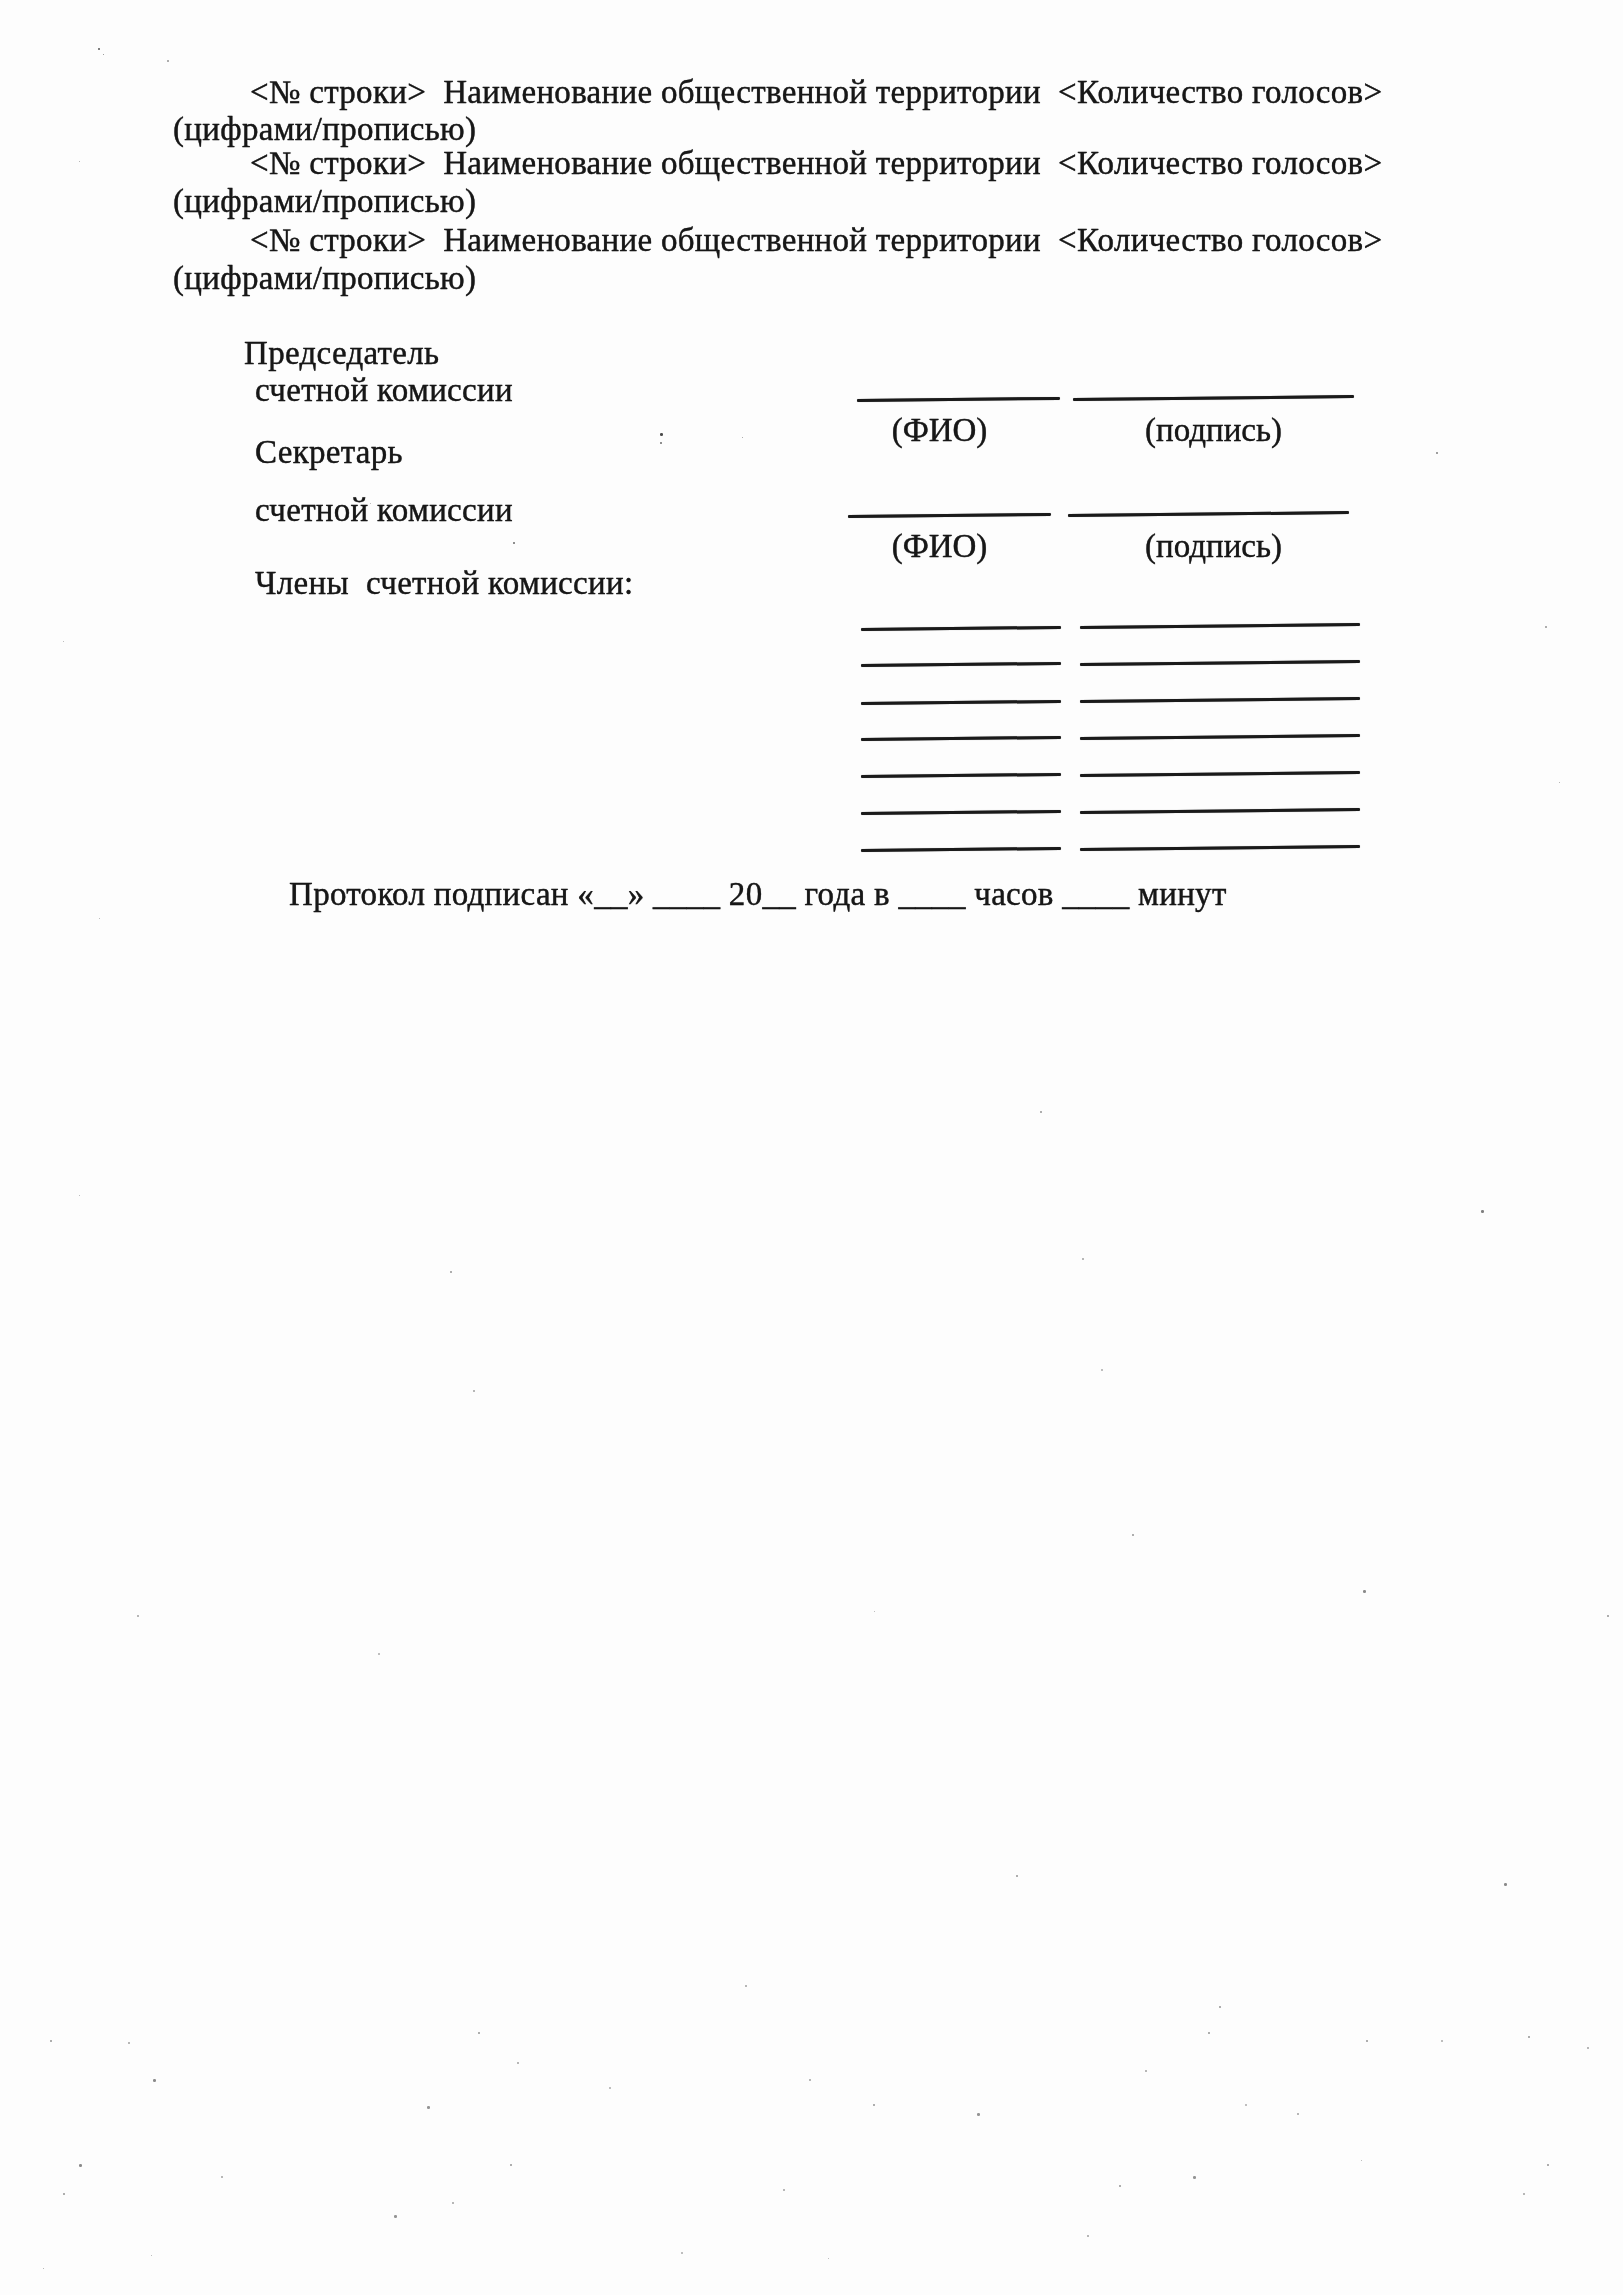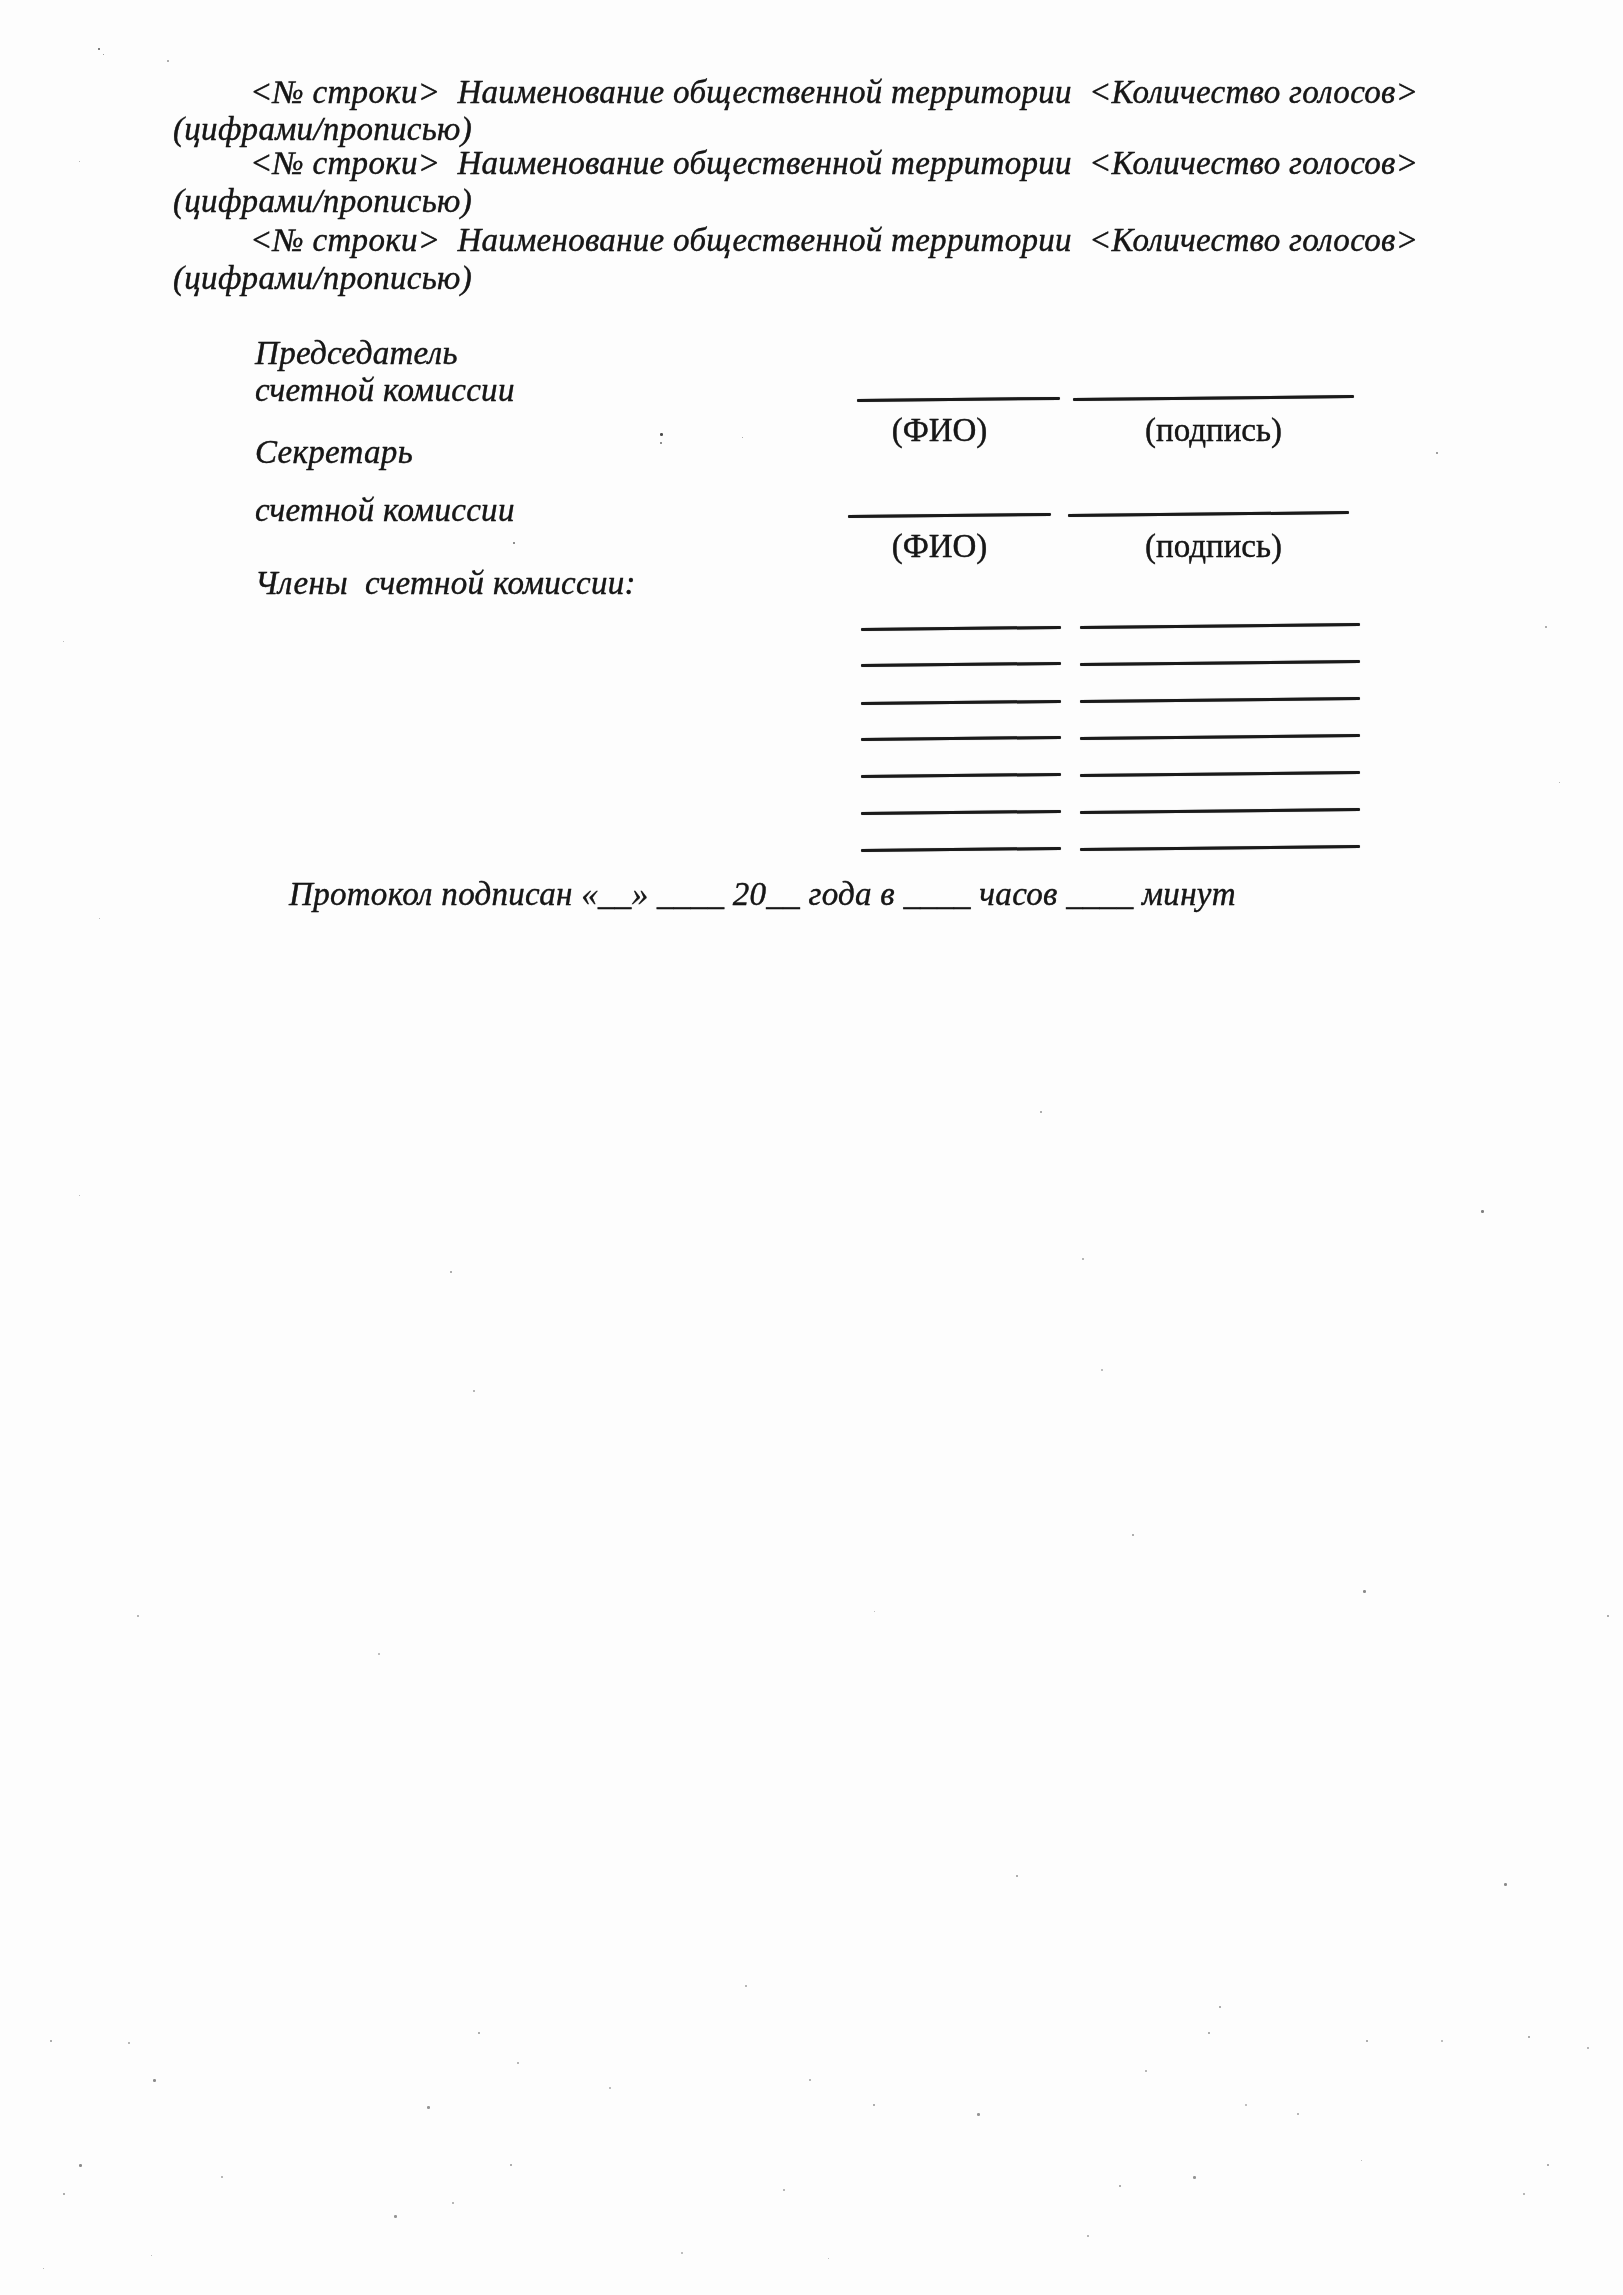--- a/index.html
+++ b/index.html
@@ -10,21 +10,20 @@
     position:relative;width:1623px;height:2295px;
     background:#fdfdfd;color:#171717;
     font-family:"Liberation Serif","DejaVu Serif",serif;
     font-size:33px;line-height:1.1;
   }
   .t{
     position:absolute;white-space:pre;
     letter-spacing:0.3px;
     -webkit-text-stroke:0.3px #171717;
     text-shadow:0 0 0.7px rgba(20,20,20,.55);
-    font-style:italic;
   }
   .rule{
     position:absolute;height:2.6px;background:#1a1a1a;border-radius:1.3px;
     transform:rotate(-0.6deg);transform-origin:left center;
     box-shadow:0 0 0.7px rgba(0,0,0,.6);
   }
   .cap{
     position:absolute;text-align:center;white-space:pre;
     -webkit-text-stroke:0.3px #171717;
     text-shadow:0 0 0.7px rgba(20,20,20,.55);
@@ -41,21 +40,21 @@
   <section>
     <div class="t" style="left:250px;top:74px">&lt;№ строки&gt;  Наименование общественной территории  &lt;Количество голосов&gt;</div>
     <div class="t" style="left:173px;top:111px">(цифрами/прописью)</div>
     <div class="t" style="left:250px;top:145px">&lt;№ строки&gt;  Наименование общественной территории  &lt;Количество голосов&gt;</div>
     <div class="t" style="left:173px;top:183px">(цифрами/прописью)</div>
     <div class="t" style="left:250px;top:222px">&lt;№ строки&gt;  Наименование общественной территории  &lt;Количество голосов&gt;</div>
     <div class="t" style="left:173px;top:260px">(цифрами/прописью)</div>
   </section>
 
   <section>
-    <div class="t" style="left:255px;top:335px">Председатель</div>
+    <div class="t" style="left:244px;top:335px">Председатель</div>
     <div class="t" style="left:255px;top:372px">счетной комиссии</div>
     <div class="rule" style="left:857px;top:399px;width:203px"></div>
     <div class="rule" style="left:1073px;top:398px;width:281px"></div>
     <div class="cap" style="left:838px;top:412px;width:203px">(ФИО)</div>
     <div class="cap" style="left:1073px;top:412px;width:281px">(подпись)</div>
   </section>
 
   <section>
     <div class="t" style="left:255px;top:434px">Секретарь</div>
     <div class="t" style="left:255px;top:492px">счетной комиссии</div>

